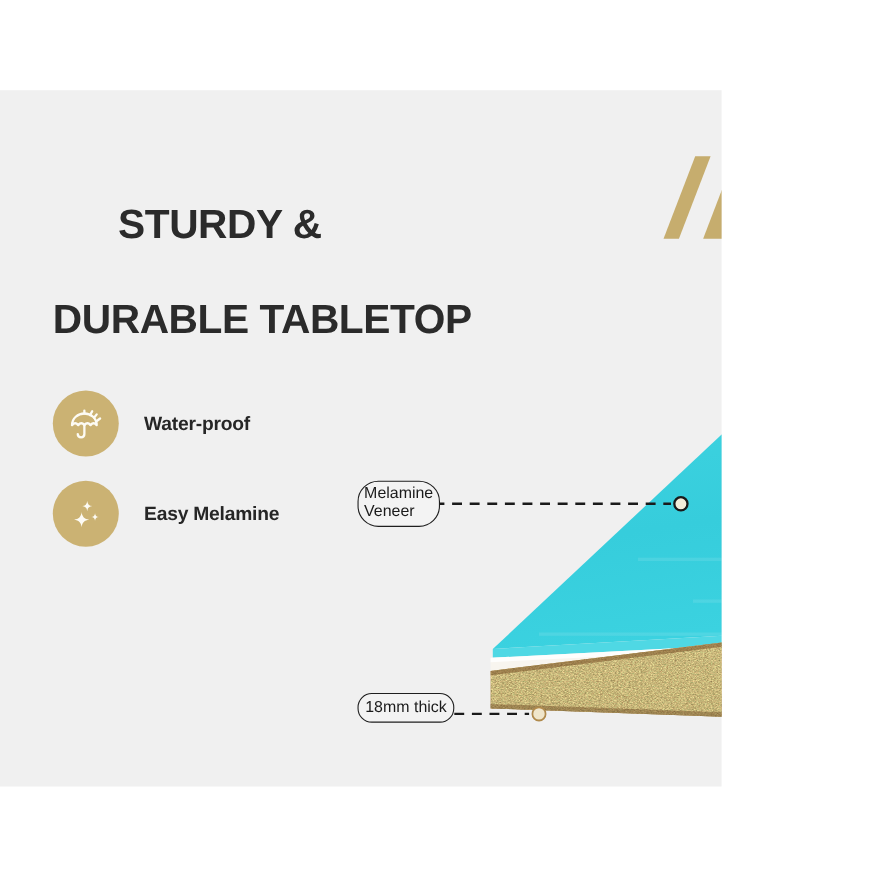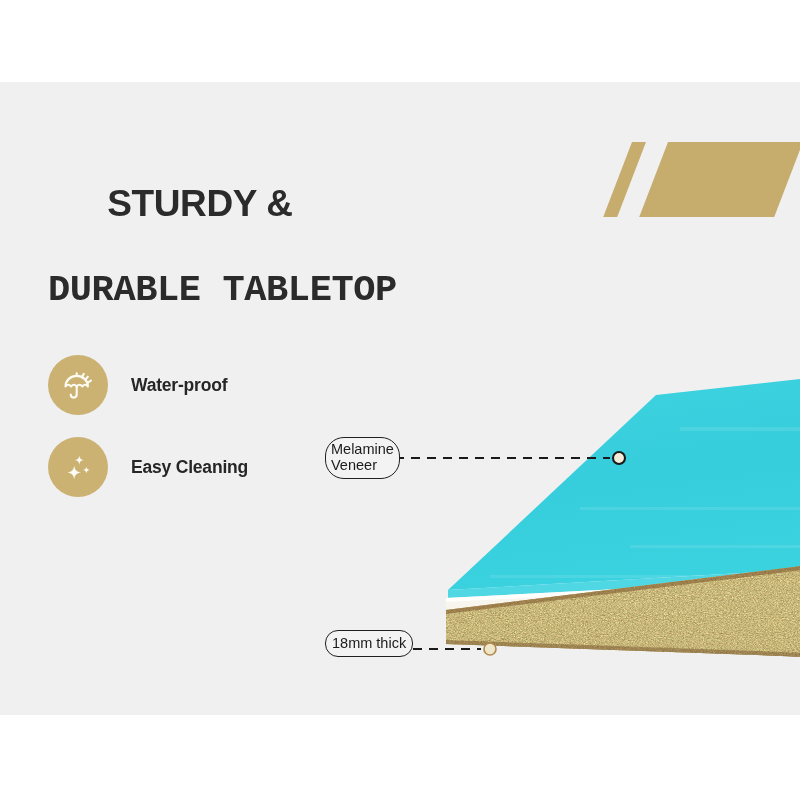--- a/index.html
+++ b/index.html
@@ -10,21 +10,21 @@
   }
   body {
     width: 800px;
     height: 800px;
     font-family: "Liberation Sans", sans-serif;
     -webkit-font-smoothing: antialiased;
   }
 
   #stage {
     position: relative;
-    width: 800px;
+    width: 656px;
     height: 800px;
     background: #ffffff;
     overflow: hidden;
   }
 
   
   .panel {
     position: absolute;
     left: 0;
     top: 82px;
@@ -69,21 +69,21 @@
     position: absolute;
     left: 48px;
     top: 57px;
     font-size: 37px;
     line-height: 1.17;
     font-weight: bold;
     letter-spacing: -0.4px;
     color: #2b2b2b;
     white-space: pre;
   }
-  .headline .l2 { display: block; font-family: Liberation Mono, monospace; }
+  .headline .l2 { display: block; }
 
   
   .features {
     position: absolute;
     left: 48px;
     top: 262px;
     text-align: center;
   }
   .feature {
     display: flex;
@@ -186,21 +186,21 @@
       <div class="feature">
         <span class="f-icon">
           <svg width="40" height="40" viewBox="0 0 40 40" aria-hidden="true">
             <g fill="#fdfbf4">
               <path d="M16.2 18.5c.4 4.3 2.6 6.5 6.9 6.9-4.3.4-6.5 2.6-6.9 6.9-.4-4.3-2.6-6.5-6.9-6.9 4.3-.4 6.5-2.6 6.9-6.9z"></path>
               <path d="M21.3 8.4c.26 2.9 1.74 4.4 4.6 4.65-2.86.25-4.34 1.75-4.6 4.65-.26-2.9-1.74-4.4-4.6-4.65 2.86-.25 4.34-1.75 4.6-4.65z"></path>
               <path d="M28.4 19.6c.2 2.1 1.3 3.2 3.4 3.4-2.1.2-3.2 1.3-3.4 3.4-.2-2.1-1.3-3.2-3.4-3.4 2.1-.2 3.2-1.3 3.4-3.4z"></path>
             </g>
           </svg>
         </span>
-        <span class="f-label">Easy Cleaning</span>
+        <span class="f-label">Easy Melamine</span>
       </div>
 
     </div>
 
     <div class="board">
       <svg width="380" height="370" viewBox="0 0 380 370" aria-hidden="true">
         <defs>
           <linearGradient id="cyanTop" x1="0" y1="0" x2="0.25" y2="1">
             <stop offset="0%" stop-color="#3ed3e0"></stop>
             <stop offset="55%" stop-color="#36cddc"></stop>

